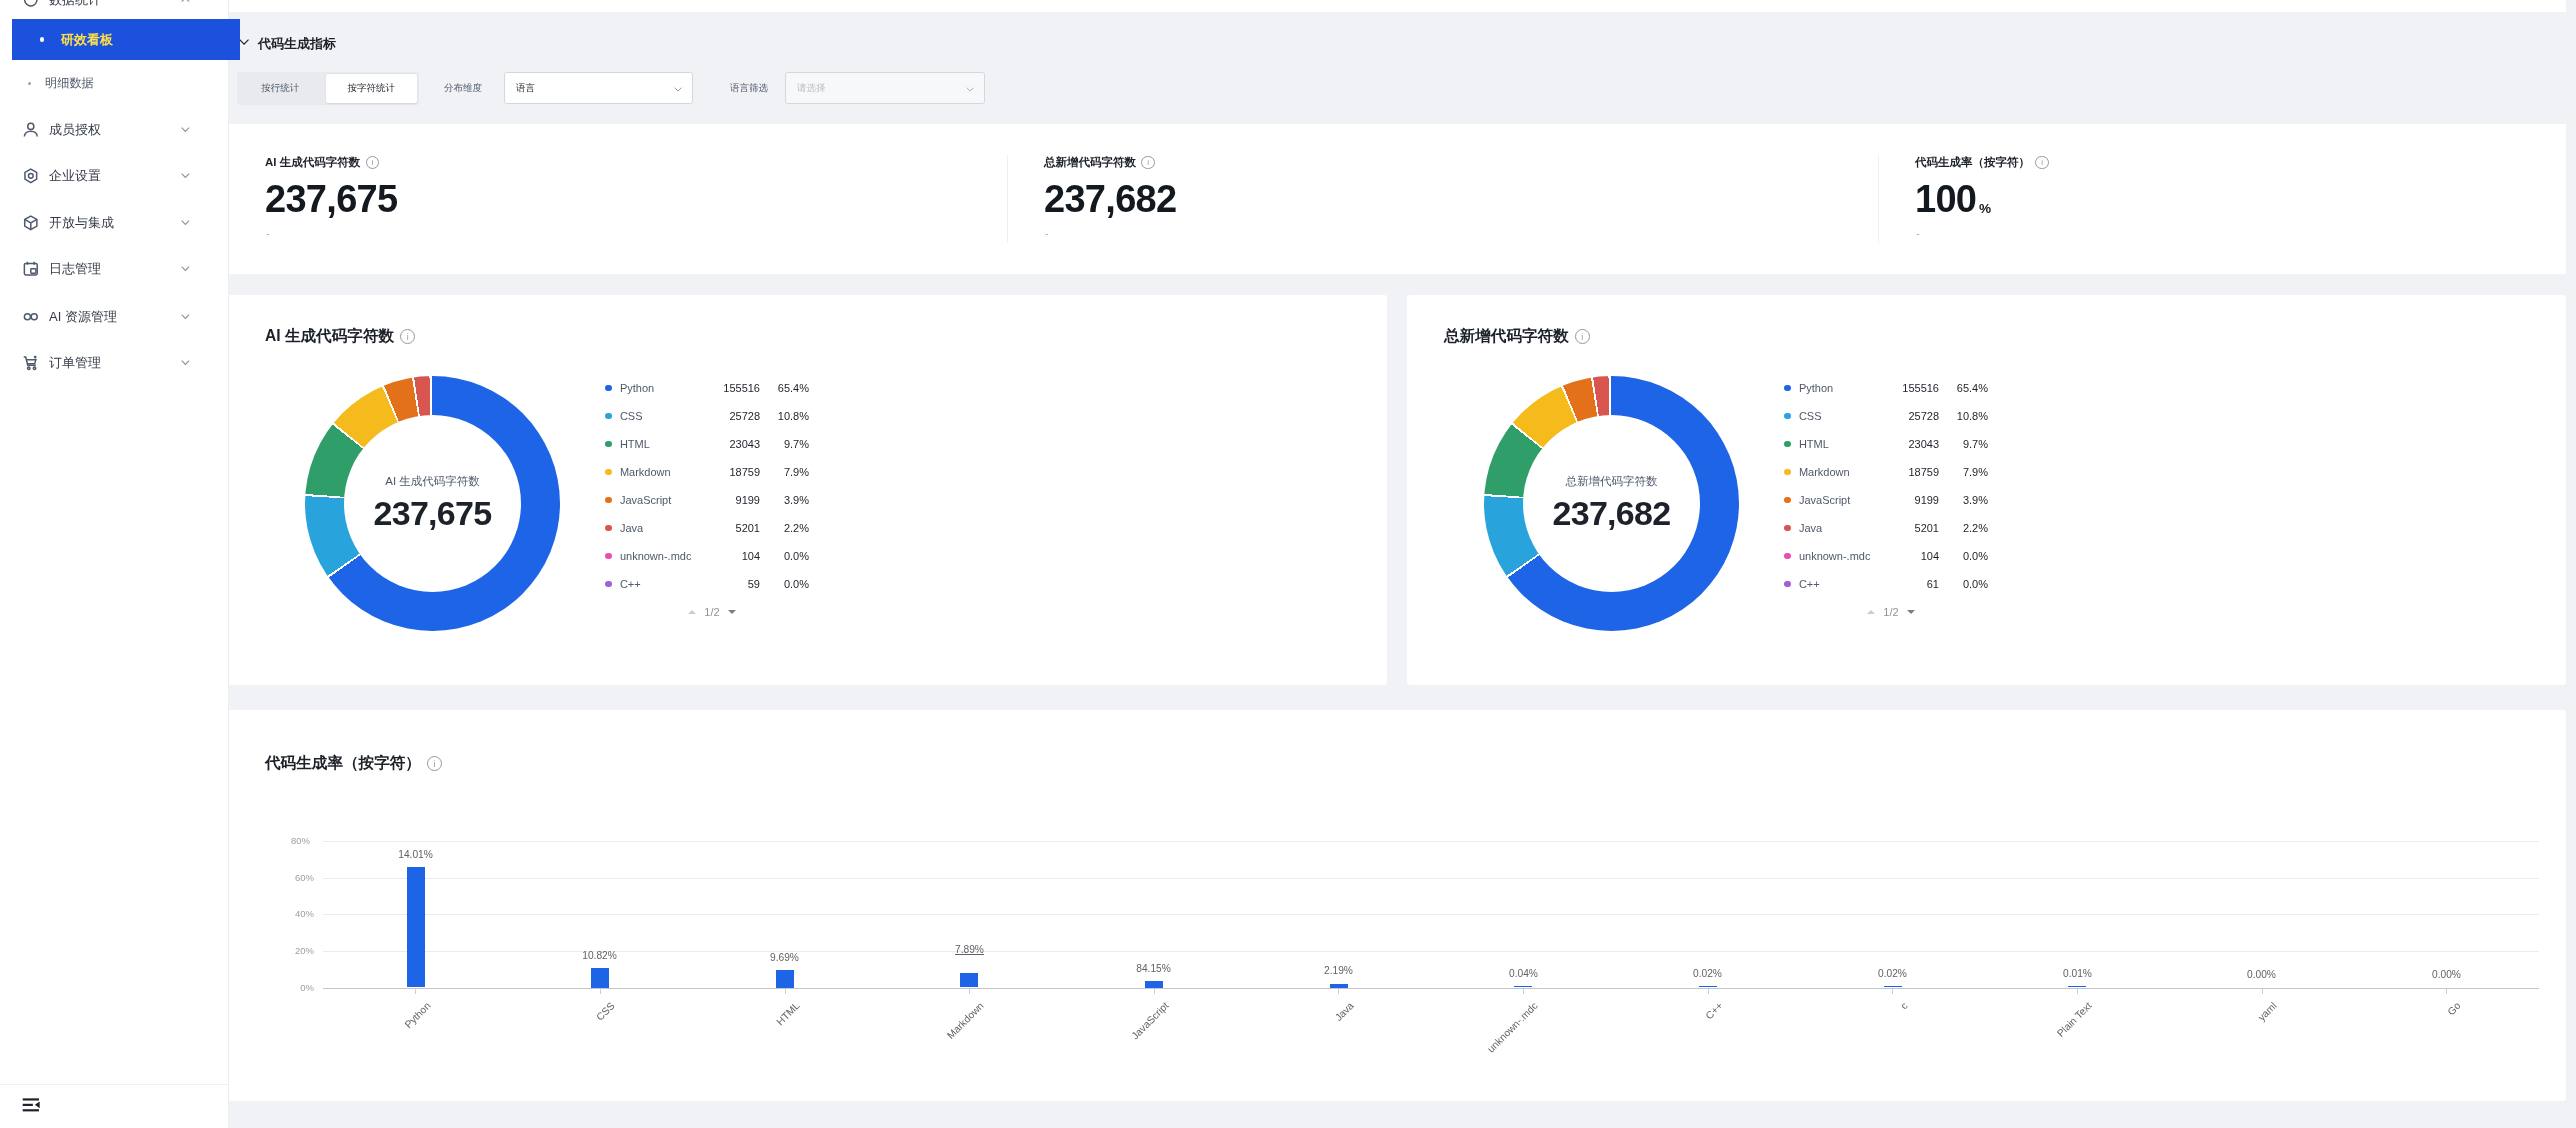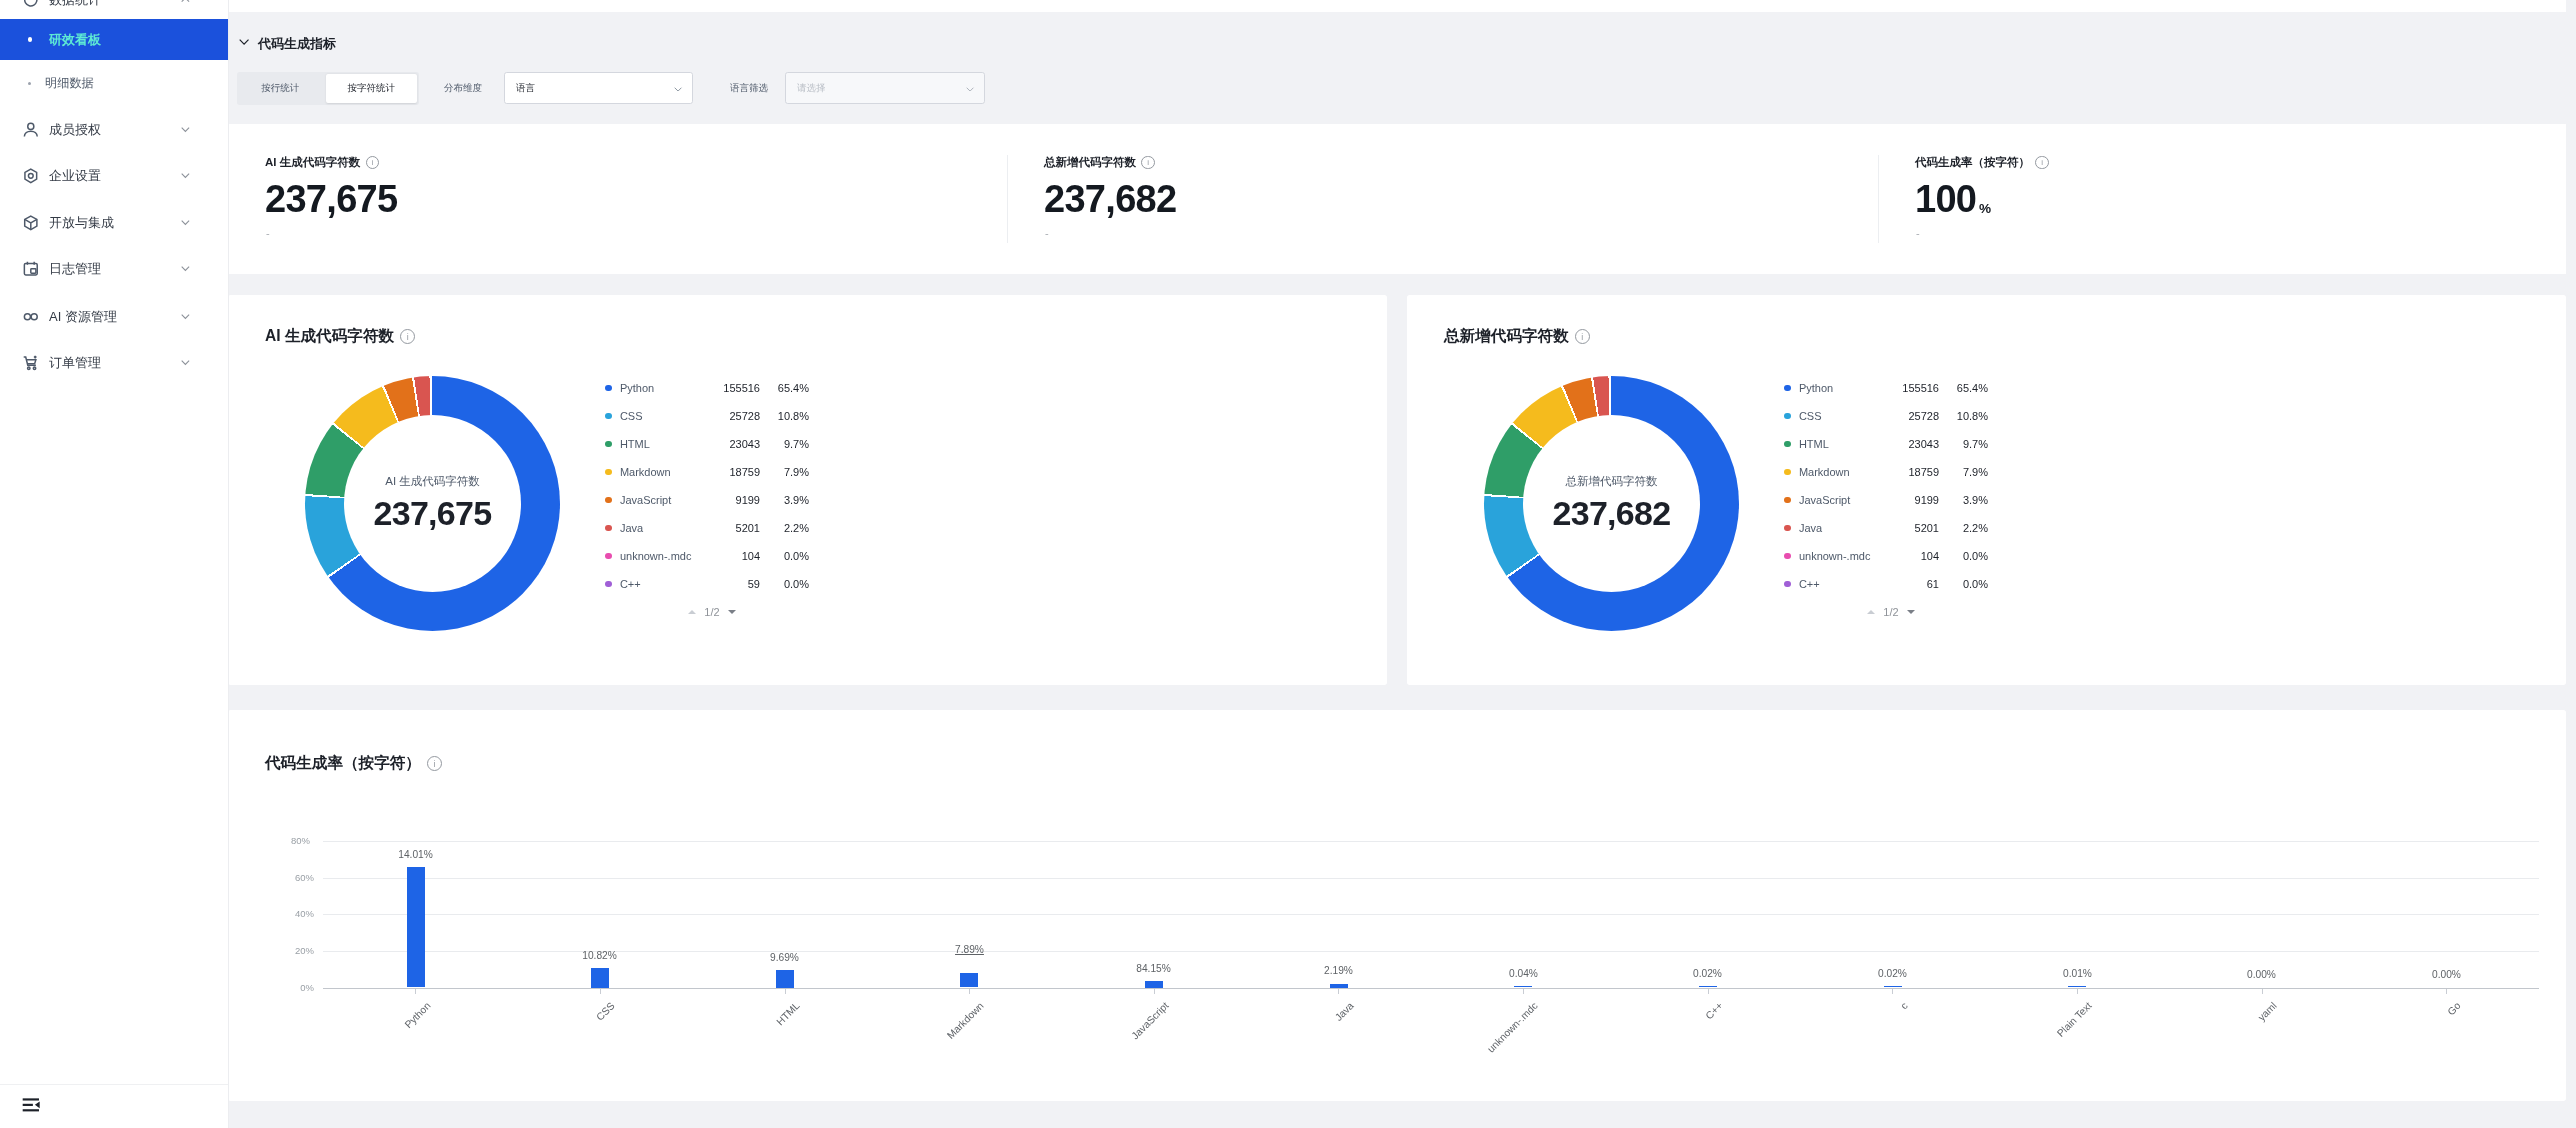--- a/index.html
+++ b/index.html
@@ -6,21 +6,21 @@
   body{font-family:"Liberation Sans","DejaVu Sans",sans-serif;-webkit-font-smoothing:antialiased;}
   .page{position:relative;width:2576px;height:1129px;background:#F1F2F5;overflow:hidden;}
   .abs{position:absolute;}
 
   
   .sidebar{position:absolute;left:0;top:0;width:228px;height:1129px;background:#fff;border-right:0.7px solid #ECEDF0;z-index:5;}
   .side-row{position:absolute;left:0;width:228px;display:flex;align-items:center;color:#333A45;font-size:13px;cursor:pointer;}
   .side-row .icon{position:absolute;left:22.4px;width:17.6px;height:17.6px;display:flex;align-items:center;justify-content:center;}
   .side-row .lbl{position:absolute;left:49px;white-space:nowrap;}
   .side-row .chev{position:absolute;right:38px;display:flex;}
-  .side-row.active{background:#1B51DC;color:#5eead4;font-weight:700;}
+  .side-row.active{background:#1B51DC;color:#fde047;font-weight:700;margin-left:12px;}
   .side-row.sub .lbl{left:45px;}
   .bullet{position:absolute;left:28px;width:4.1px;height:4.1px;border-radius:50%;}
   .bullet.white{background:#fff;}
   .bullet.gray{background:#9CA2AD;width:3.4px;height:3.4px;}
   .side-row.sub{font-size:12.2px;color:#4E5969;font-family:Liberation Mono, monospace;}
   .side-footer-line{position:absolute;left:0;top:1084px;width:228px;border-top:0.7px solid #EFF0F2;}
 
   
   .content{position:absolute;left:228px;top:0;width:2338px;height:1129px;}
   .top-strip{position:absolute;left:0;top:0;width:2338px;height:12.2px;background:#fff;}

